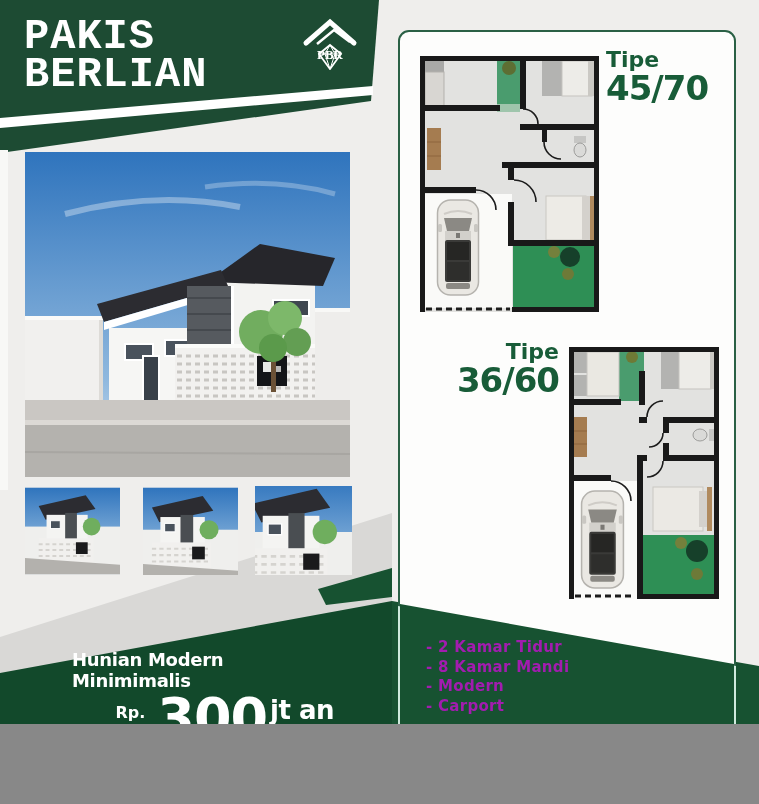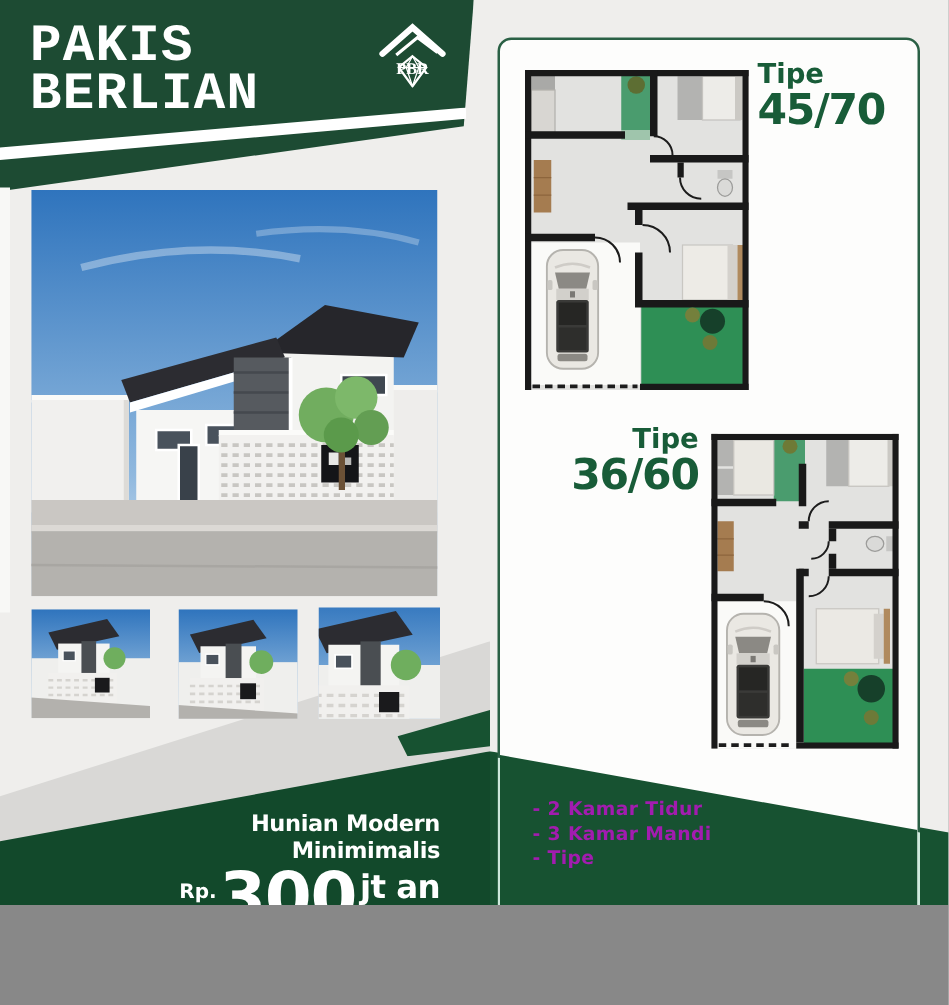--- a/index.html
+++ b/index.html
@@ -27,25 +27,25 @@
   .logo{position:absolute;left:300px;top:12px;width:60px;height:58px}
   
   .main-photo{position:absolute;left:25px;top:152px;width:325px;height:325px}
   .thumb{position:absolute;top:487px;width:95px;height:88px}
   .thumb svg{width:100%;height:100%;display:block}
   .t1{left:25px}.t2{left:143px}.t3{left:255px;width:97px;height:89px;top:486px}
   .left-edge-strip{position:absolute;left:0;top:150px;width:8px;height:340px;background:#f8f8f6}
   
   .location{position:absolute;left:26px;top:582px;color:#fff;font-weight:bold;font-size:17px;line-height:23px;letter-spacing:.5px;text-shadow:2px 2px 3px rgba(110,110,110,.55)}
   
-  .offer{position:absolute;left:90px;top:649px;width:262px;text-align:right;color:#fff}
+  .offer{position:absolute;left:72px;top:649px;width:262px;color:#fff}
   .offer-headline{font-weight:bold;font-size:18px;letter-spacing:-.3px}
   .price-row{display:flex;justify-content:flex-end;align-items:flex-start;margin-top:2px}
   .currency{font-weight:bold;font-size:16px;margin-top:10px}
-  .amount{font-weight:bold;font-size:54px;line-height:.92;letter-spacing:-1px;margin-left:2px}
+  .amount{font-weight:bold;font-size:54px;line-height:.92;letter-spacing:-1px;margin-left:12px}
   .unit{font-weight:bold;font-size:26px;margin-top:2px;margin-left:3px;letter-spacing:-.5px}
   .pill{position:absolute;left:35px;top:742px;width:315px;height:39px;border-radius:20px;background:#fff}
   
   .panel{position:absolute;left:398px;top:30px;width:338px;height:753px;border-radius:11px;border:2.5px solid var(--panel-border);background:#fdfdfc;overflow:hidden}
   .panel-green{position:absolute;inset:0;background:var(--footer-green-right);clip-path:polygon(0 572px,100% 632px,100% 100%,0 100%)}
   .panel-mint{position:absolute;left:398px;top:30px;width:338px;height:753px;border-radius:30px;border:2.5px solid var(--mint-border);clip-path:polygon(0 576px,100% 636px,100% 100%,0 100%);pointer-events:none}
   .plan1{position:absolute;left:20px;top:24px;width:179px;height:256px}
   .plan2{position:absolute;left:169px;top:315px;width:150px;height:252px}
   .tipe{color:var(--text-green);font-weight:bold}
   .tipe-word{font-size:22px;line-height:1.05}
@@ -325,21 +325,22 @@
       <circle cx="112" cy="196" r="6" fill="#74803c"></circle>
       <circle cx="128" cy="227" r="6" fill="#6d7a38"></circle>
       <line x1="6" y1="249" x2="66" y2="249" stroke="#1c1c1c" stroke-width="3" stroke-dasharray="6,4"></line>
       <use href="#car" x="11" y="142" width="45" height="100"></use>
     </svg>
 
     <div class="panel-green"></div>
 
     <div class="features">
       <div>- 2 Kamar Tidur</div>
-      <div>- 3 Kamar Mandi</div>
-      <div>- Tipe</div>
+      <div>- 8 Kamar Mandi</div>
+      <div>- Modern</div>
+      <div>- Carport</div>
     </div>
   </div>
 
   <div class="panel-mint"></div>
   <div class="layer bottom-strip"></div>
 
 </div>
 
 </body></html>

